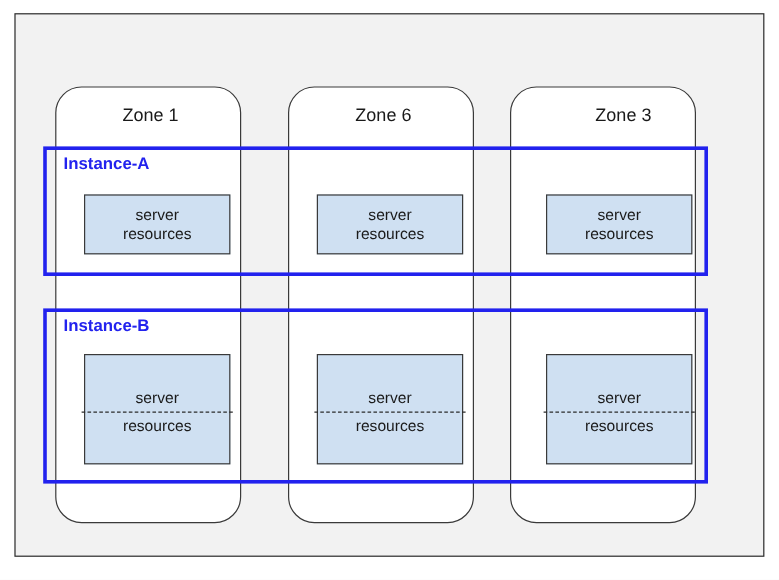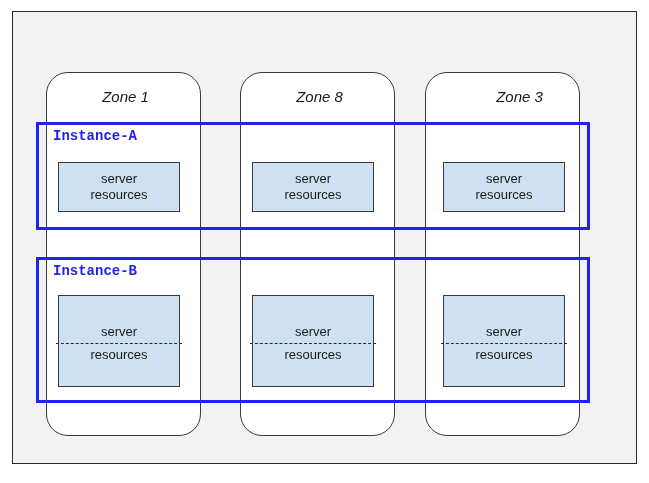--- a/index.html
+++ b/index.html
@@ -60,21 +60,20 @@
   .zone-card.z3 { left: 425px; }
 
   .zone-label {
     position: absolute;
     top: 88px;
     width: 159px;
     text-align: center;
     font-size: 15px;
     line-height: 18px;
     color: #1a1a1a;
-    font-style: italic;
   }
   .zone-label.z1 { left: 46px; }
   .zone-label.z2 { left: 240px; }
   .zone-label.z3 { left: 425px; margin-left: 15px; }
 
   
   .instance-box {
     position: absolute;
     left: 36px;
     width: 554px;
@@ -86,35 +85,35 @@
   .instance-box.b { top: 257px; height: 146px; }
 
   .instance-label {
     position: absolute;
     left: 53px;
     font-size: 14px;
     font-weight: bold;
     line-height: 17px;
     color: #2222ee;
     white-space: nowrap;
-    font-family: Liberation Mono, monospace;
   }
   .instance-label.a { top: 128px; }
   .instance-label.b { top: 263px; }
 
   
   .res-box {
     position: absolute;
     background: #cfe0f2;
     border: 1.2px solid #3a3a3a;
     box-sizing: border-box;
     color: #1a1a1a;
     font-size: 13px;
     line-height: 16px;
     text-align: center;
+    margin-left: 12px;
   }
 
   
   .res-box.a {
     top: 162px;
     width: 122px;
     height: 50px;
     display: flex;
     flex-direction: column;
     align-items: center;
@@ -158,21 +157,21 @@
 <div id="canvas">
 
   <div class="region-frame"></div>
 
 
   <div class="zone-card z1"></div>
   <div class="zone-card z2"></div>
   <div class="zone-card z3"></div>
 
   <div class="zone-label z1">Zone 1</div>
-  <div class="zone-label z2">Zone 8</div>
+  <div class="zone-label z2">Zone 6</div>
   <div class="zone-label z3">Zone 3</div>
 
   <div class="instance-box a"></div>
   <div class="instance-label a">Instance-A</div>
 
   <div class="res-box a z1">
     <div>server</div>
     <div>resources</div>
   </div>
   <div class="res-box a z2">

